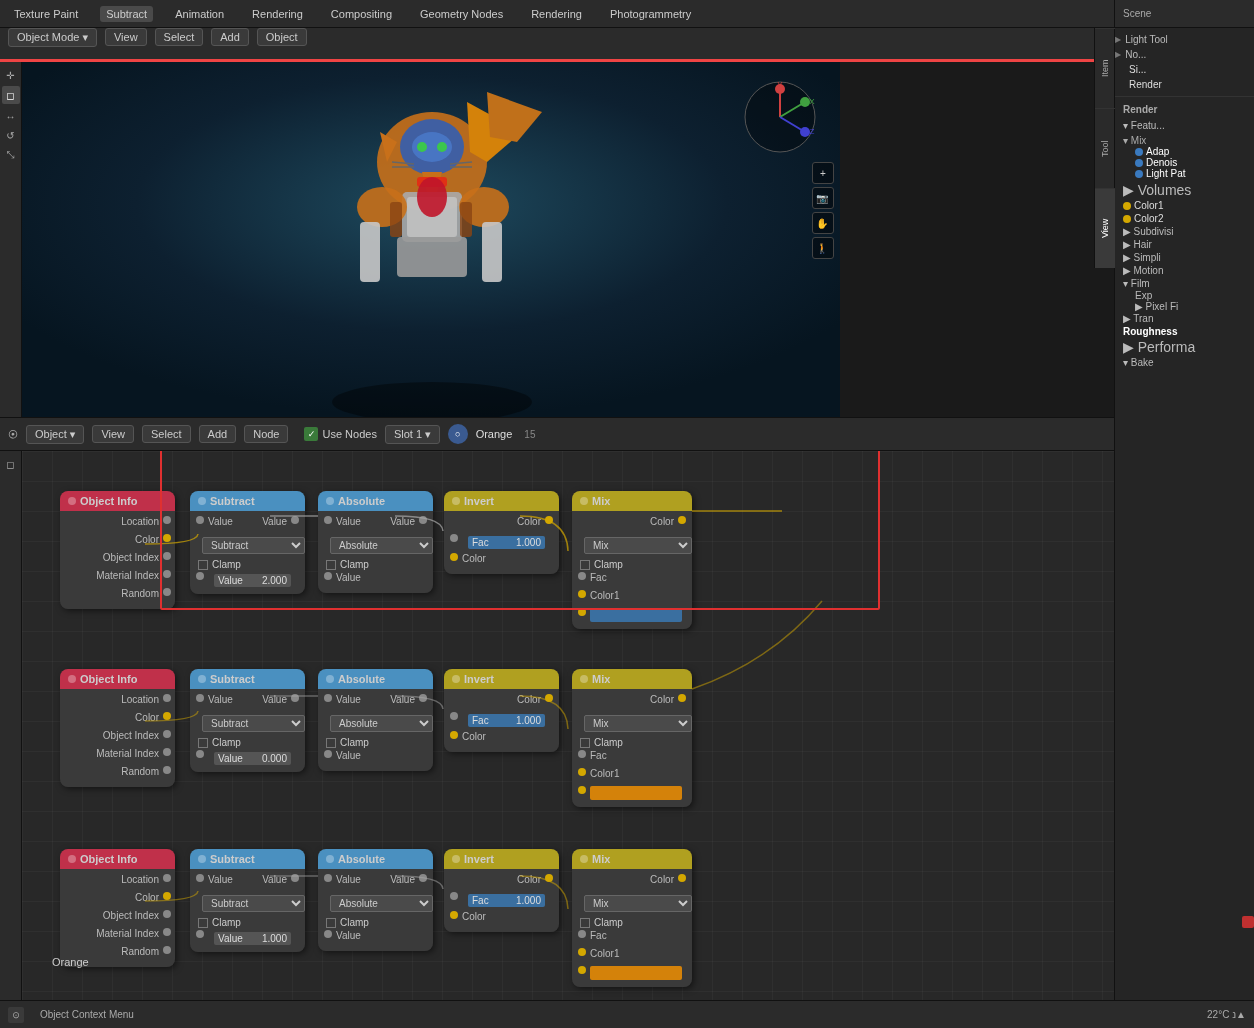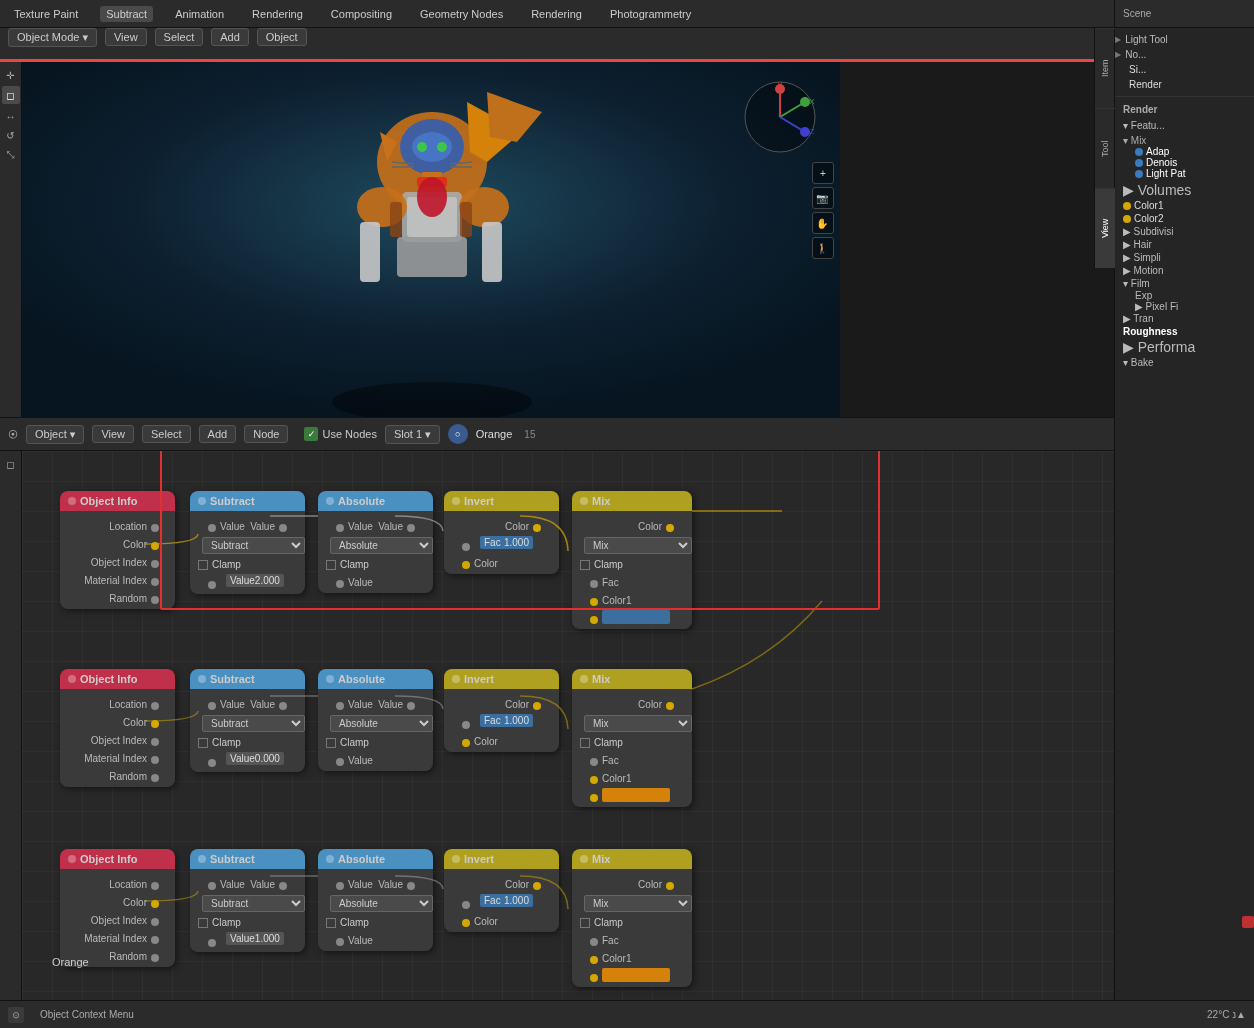--- a/index.html
+++ b/index.html
@@ -346,22 +346,22 @@
     .orange-label {
       position: absolute;
       bottom: 32px;
       left: 30px;
       font-size: 11px;
       color: #ccc;
     }
 
     .node-slot-row {
       display: flex;
-      align-items: flex-end;
-      padding: 1px 16px;
+      align-items: flex-start;
+      padding: 1px 4px;
       min-height: 18px;
       position: relative;
     }
     .slot-label {
       font-size: 10px;
       color: #bbb;
     }
   </style>
 </head>
 <body>

